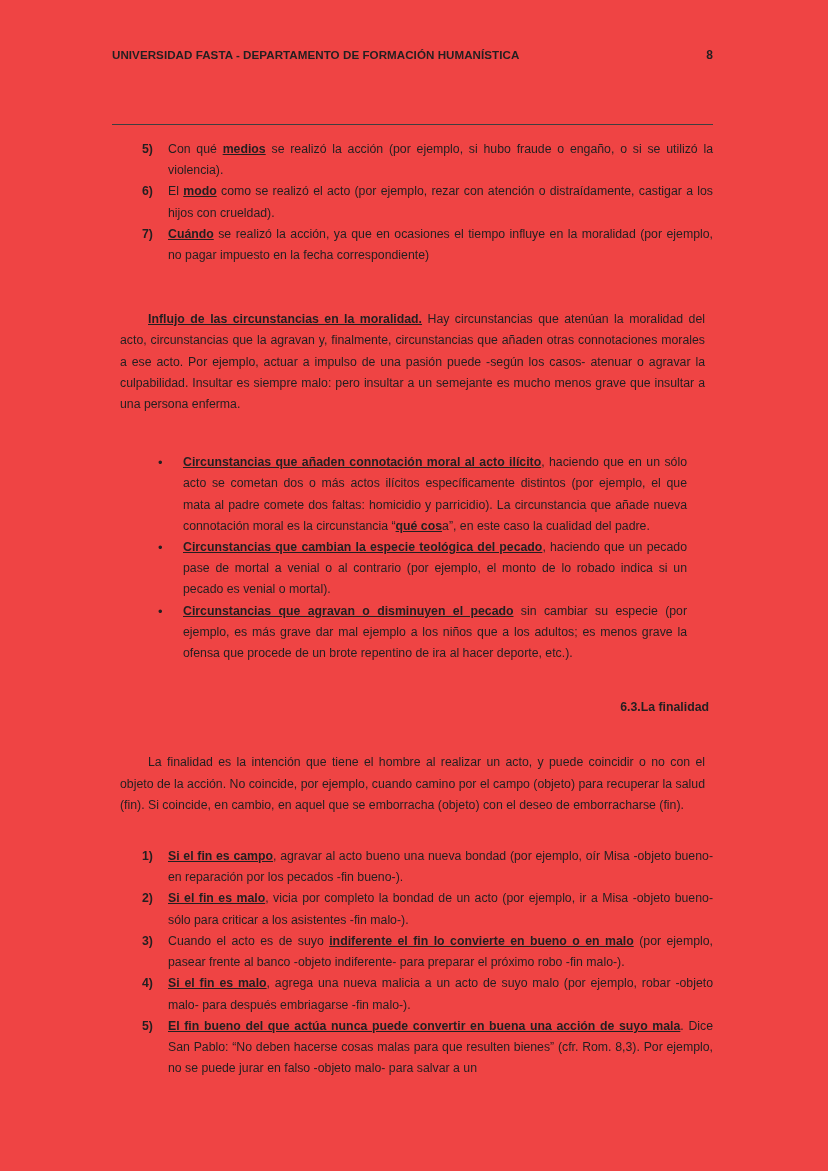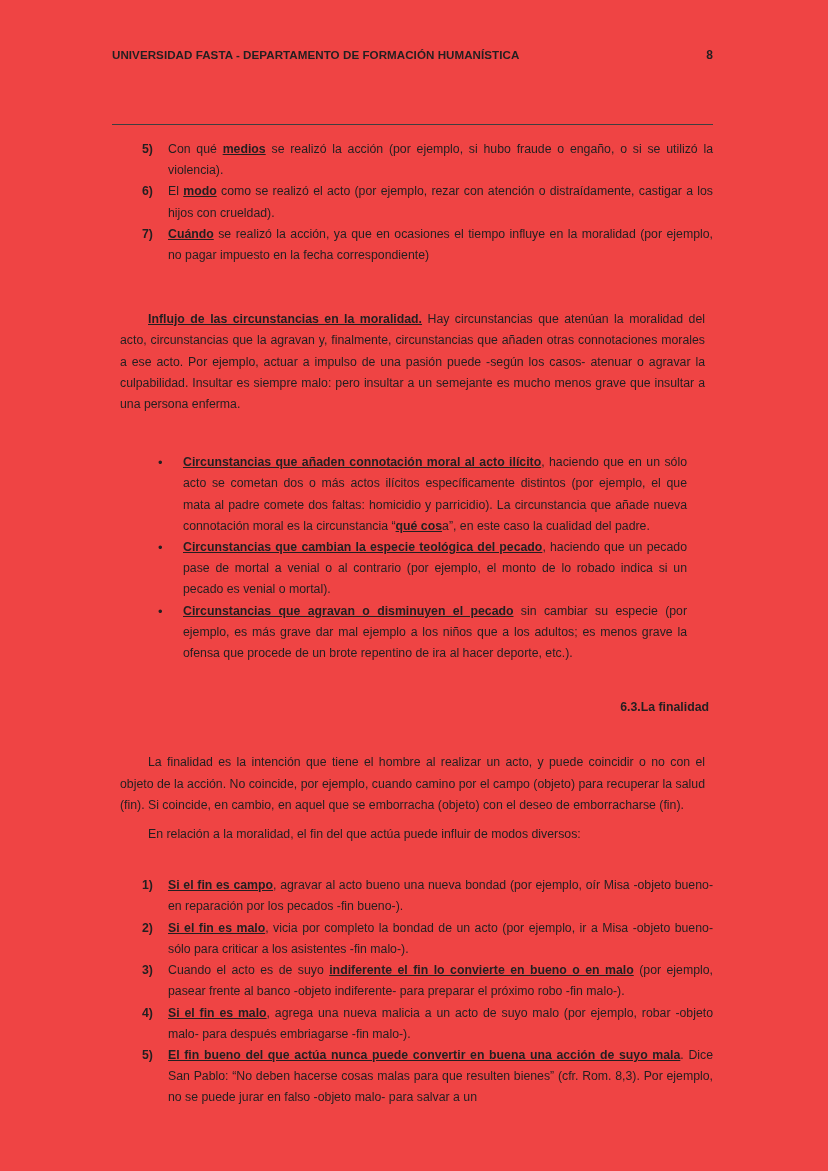--- a/index.html
+++ b/index.html
@@ -186,21 +186,20 @@
 
     <div class="gap-lg"></div>
     <div class="gap-sm"></div>
 
     <p class="heading"><span class="num">6.3.</span><span>La finalidad</span></p>
 
     <div class="gap-lg"></div>
 
     <p class="para"><span>La finalidad es la intención que tiene el hombre al realizar un acto, y puede coincidir o no con el objeto de la acción. No coincide, por ejemplo, cuando camino por el campo (objeto) para recuperar la salud (fin). Si coincide, en cambio, en aquel que se emborracha (objeto) con el deseo de emborracharse (fin).</span></p>
 
-    <p class="para"><span>En relación a la moralidad, el fin del que actúa puede influir de modos diversos:</span></p>
 
     <div class="gap-lg"></div>
 
     <ol class="numlist lastlist">
       <li>
         <span class="marker">1)</span><b>Si el fin es campo</b><span>, agravar al acto bueno una nueva bondad (por ejemplo, oír Misa -objeto bueno- en reparación por los pecados -fin bueno-).</span>
       </li>
       <li>
         <span class="marker">2)</span><b>Si el fin es malo</b><span>, vicia por completo la bondad de un acto (por ejemplo, ir a Misa -objeto bueno- sólo para criticar a los asistentes -fin malo-).</span>
       </li>

